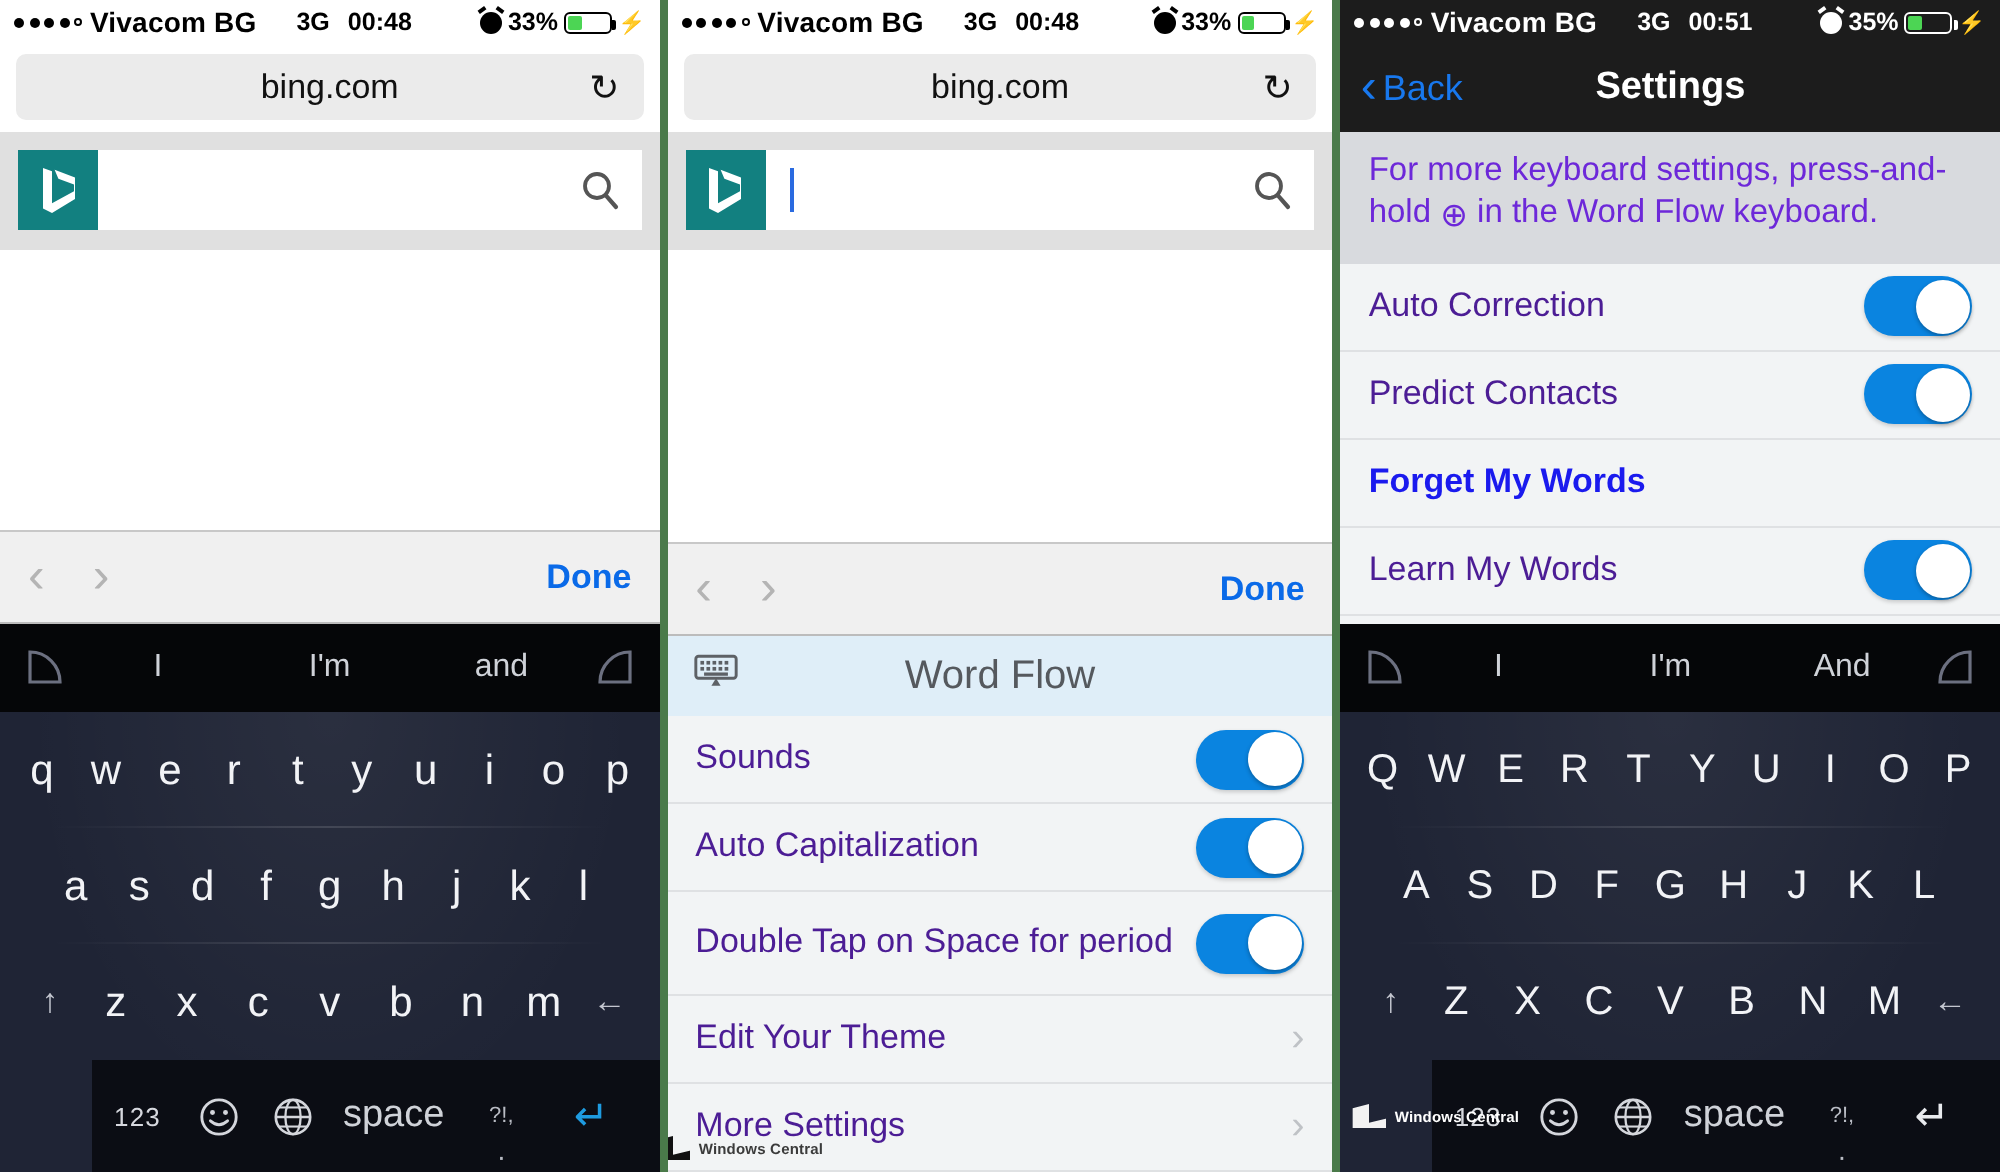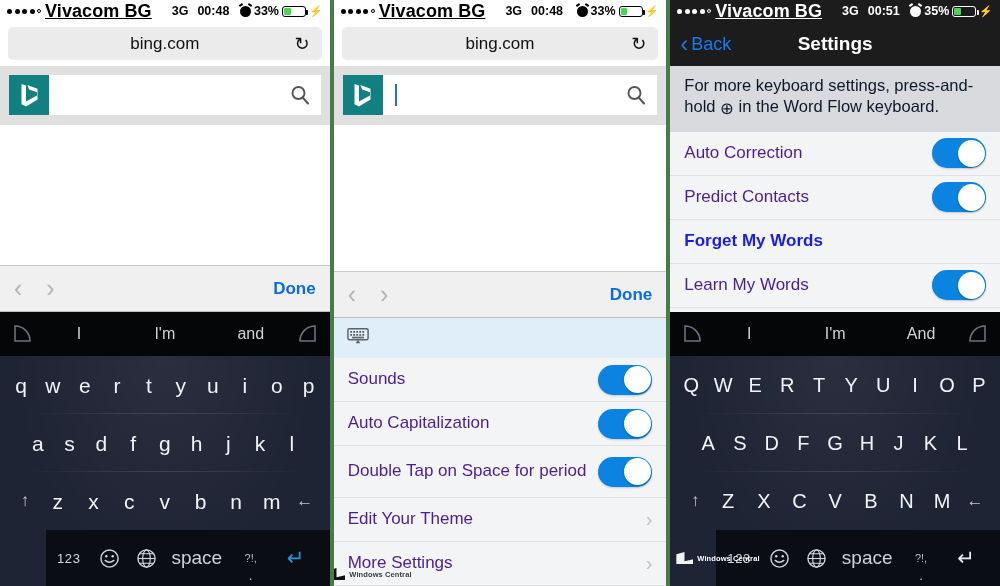--- a/index.html
+++ b/index.html
@@ -16,21 +16,21 @@
   
   .statusbar { height:22px; flex:0 0 22px; display:flex; align-items:center;
     padding:0 7px; font-size:12.5px; font-weight:bold; color:#000; background:#fff; }
   .statusbar.dark { background:#1c1c1c; color:#fff; }
   .sb-left { display:flex; align-items:center; gap:4px; }
   .dots { display:flex; gap:2.5px; align-items:center; }
   .dot { width:5px; height:5px; border-radius:50%; background:#000; }
   .statusbar.dark .dot { background:#fff; }
   .dot.hollow { background:transparent; border:1px solid #000; width:4px; height:4px; }
   .statusbar.dark .dot.hollow { border-color:#fff; background:transparent; }
-  .sb-carrier { font-size:18px; font-weight:600; letter-spacing:.1px;text-decoration:underline; }
+  .sb-carrier { font-size:14px; font-weight:600; letter-spacing:.1px; }
   .sb-net { margin-left:16px; font-weight:bold; }
   .sb-time { margin-left:5px; font-weight:bold; }
   .sb-right { margin-left:auto; display:flex; align-items:center; gap:3px; }
   .alarm { width:11px; height:11px; border-radius:50%; background:#000; position:relative; }
   .statusbar.dark .alarm { background:#fff; }
   .alarm::before, .alarm::after { content:""; position:absolute; width:4px; height:2px;
     background:#000; top:-2px; }
   .statusbar.dark .alarm::before, .statusbar.dark .alarm::after { background:#fff; }
   .alarm::before { left:-1px; transform:rotate(-35deg); }
   .alarm::after { right:-1px; transform:rotate(35deg); }
@@ -127,21 +127,21 @@
     text-align:right; }
 
   
   .navbar { height:44px; flex:0 0 44px; background:#1c1c1c; display:flex;
     align-items:center; padding:0 10px; position:relative; }
   .nav-back { display:flex; align-items:center; color:#1878ee; font-size:18px; }
   .nav-back .bc { font-size:24px; font-weight:300; margin-right:3px; line-height:1; }
   .nav-title { position:absolute; left:0; right:0; text-align:center; color:#fff;
     font-size:19px; font-weight:bold; pointer-events:none; }
   .note { background:#d8dade; padding:9px 14px 12px; flex:0 0 auto; }
-  .note p { font-size:16.5px; color:#0f172a; line-height:1.3; }
+  .note p { font-size:16.5px; color:#6d28d9; line-height:1.3; }
   .note .gl { display:inline-block; vertical-align:-2px; }
 
   
   .wm { position:absolute; display:flex; align-items:center; gap:4px; z-index:5; }
   .wm .flag { width:17px; height:12px; background:#111;
     clip-path:polygon(0 18%,48% 0,48% 78%,100% 60%,100% 100%,0 100%); }
   .wm .wtxt { font-size:7.5px; color:#fff; font-weight:bold; letter-spacing:.1px; }
   .wm.p2 { right:4px; bottom:6px; }
   .wm.p3 { left:6px; bottom:22px; }
   .wm.p2 .wtxt { color:#3b3b3b; }
@@ -361,20 +361,21 @@
             <rect x="3.5" y="6.8" width="2" height="2"></rect>
               <rect x="6.8" y="6.8" width="2" height="2"></rect>
             <rect x="10.1" y="6.8" width="2" height="2"></rect>
               <rect x="13.4" y="6.8" width="2" height="2"></rect>
             <rect x="16.7" y="6.8" width="2" height="2"></rect>
             <rect x="5.5" y="9.8" width="13" height="1.8"></rect>
           </g>
           <path d="M12 13 L9.5 17 L14.5 17 Z" fill="#5d6166"></path>
         </svg>
       </span>
+      <span class="wf-title">Word Flow</span>
     </div>
 
     <div class="slist">
       <div class="srow">
         <span class="lbl">Sounds</span>
         <span class="toggle">
             <i></i>
           </span>
       </div>
       <div class="srow">

